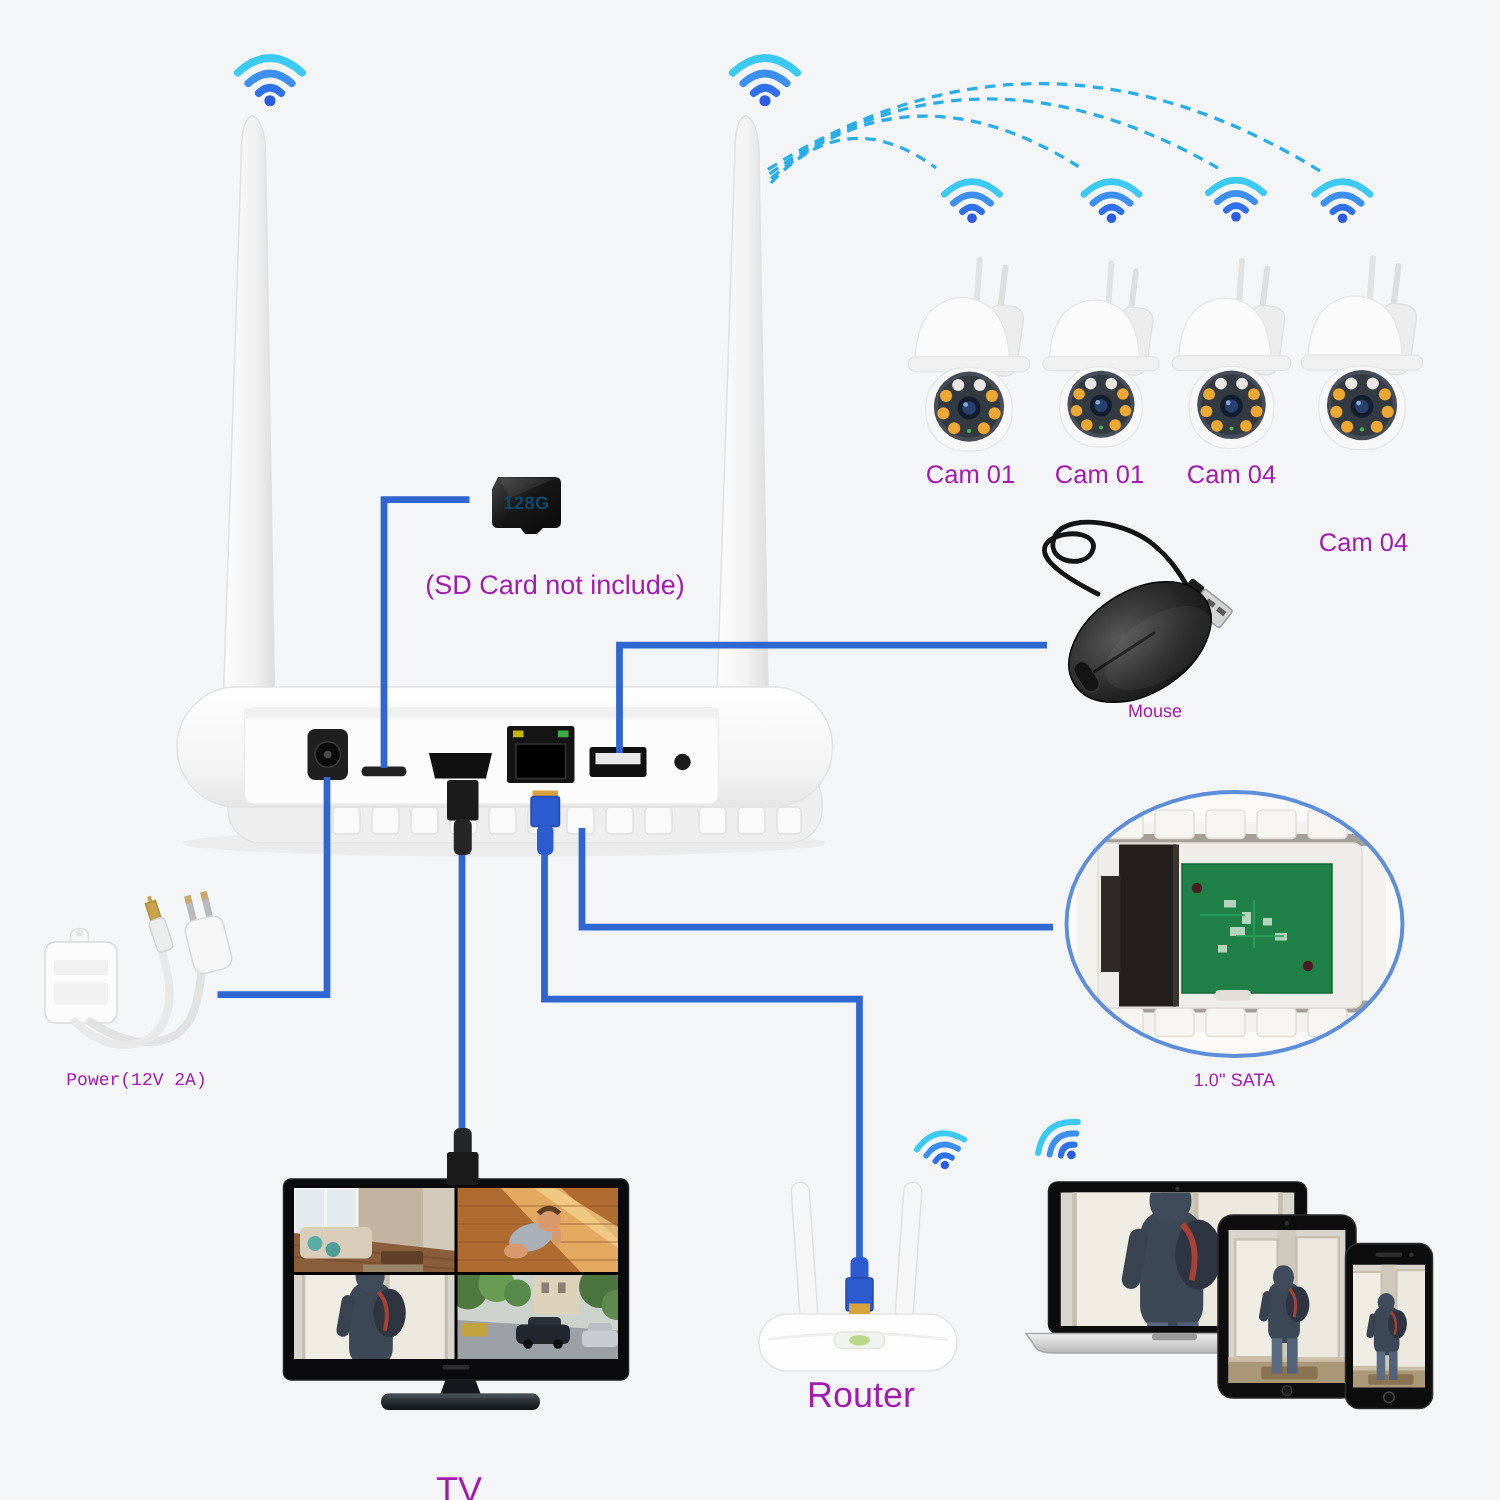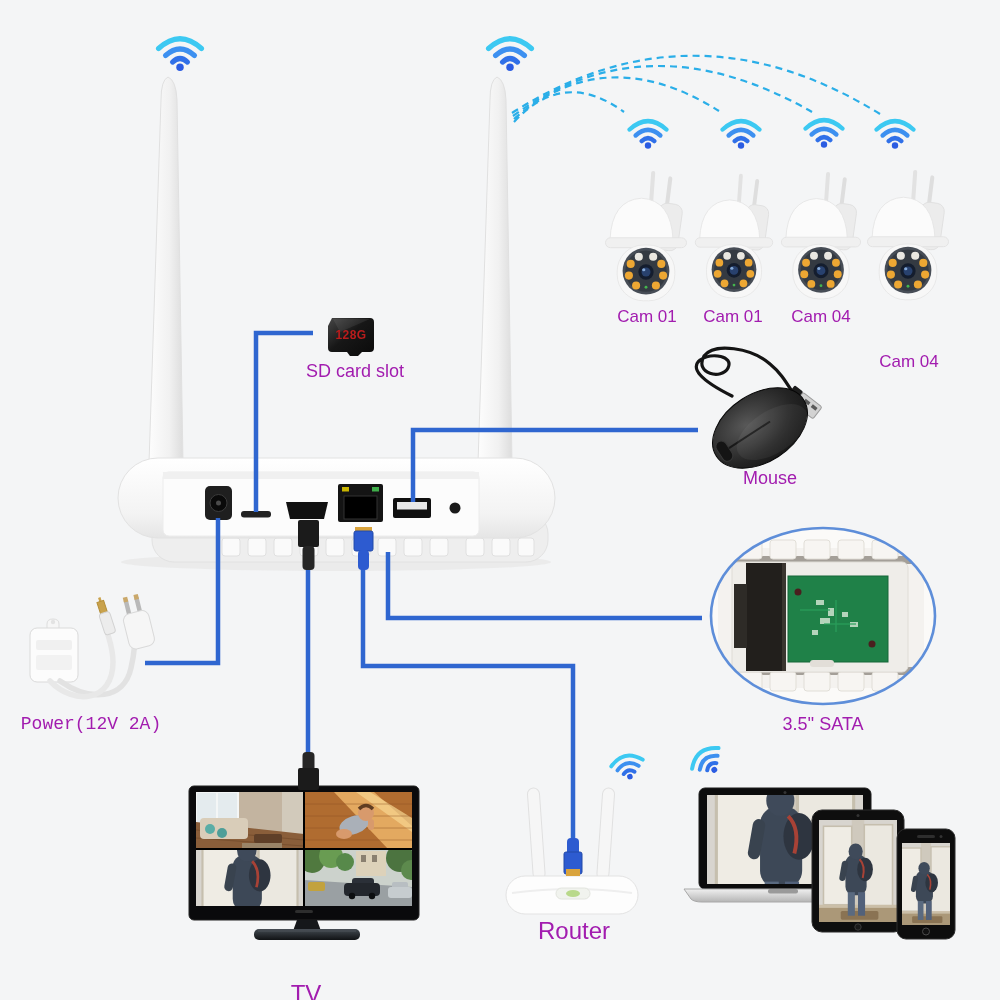--- a/index.html
+++ b/index.html
@@ -3,24 +3,24 @@
 <meta charset="utf-8">
 <style>
   html,body{margin:0;padding:0;}
   body{background:#f4f5f6;font-family:"Liberation Sans",sans-serif;}
   #canvas{position:relative;width:1000px;height:1000px;background:#f4f5f6;overflow:hidden;}
   #scene{position:absolute;left:0;top:0;width:1000px;height:1000px;display:block;}
   .lbl{position:absolute;color:#a21caf;text-align:center;line-height:1.15;
        font-family:"Liberation Sans",sans-serif;white-space:nowrap;}
   .lbl-17{font-size:17px;}
   .lbl-18{font-size:18px;}
-  .lbl-19{font-size:18px;}
+  .lbl-19{font-size:12px;}
   .lbl-20{font-size:24px;}
   #sd-capacity{position:absolute;left:328px;top:328px;width:46px;text-align:center;
-       color:#b91c1c;font-size:12px;font-weight:bold;letter-spacing:.4px;}
+       color:#0c4a6e;font-size:12px;font-weight:bold;letter-spacing:.4px;}
 </style>
 </head>
 <body>
 
 <div id="canvas">
 
 <svg id="scene" viewBox="0 0 1000 1000">
   <defs>
     <linearGradient id="gBody" x1="0" y1="0" x2="0" y2="1">
       <stop offset="0" stop-color="#ffffff"></stop>
@@ -404,21 +404,21 @@
   </g>
 </svg>
 
 <div id="sd-capacity">128G</div>
 
 <div class="lbl lbl-17" style="left:587px;top:307px;width:120px;">Cam 01</div>
 <div class="lbl lbl-17" style="left:673px;top:307px;width:120px;">Cam 01</div>
 <div class="lbl lbl-17" style="left:761px;top:307px;width:120px;">Cam 04</div>
 <div class="lbl lbl-17" style="left:849px;top:307px;width:120px;margin-top:45px;">Cam 04</div>
 
-<div class="lbl lbl-18" style="left:255px;top:361px;width:200px;">SD card slot</div>
+<div class="lbl lbl-18" style="left:270px;top:380px;width:200px;">(SD Card not include)</div>
 
 <div class="lbl lbl-19" style="left:710px;top:468px;width:120px;">Mouse</div>
 <div class="lbl lbl-19" style="left:11px;top:714px;width:160px;font-family:Liberation Mono, monospace;">Power(12V 2A)</div>
-<div class="lbl lbl-19" style="left:743px;top:714px;width:160px;">3.5'' SATA</div>
+<div class="lbl lbl-19" style="left:743px;top:714px;width:160px;">1.0'' SATA</div>
 <div class="lbl lbl-20" style="left:246px;top:980px;width:120px;">TV</div>
 <div class="lbl lbl-20" style="left:514px;top:917px;width:120px;">Router</div>
 
 </div>
 
 </body></html>

